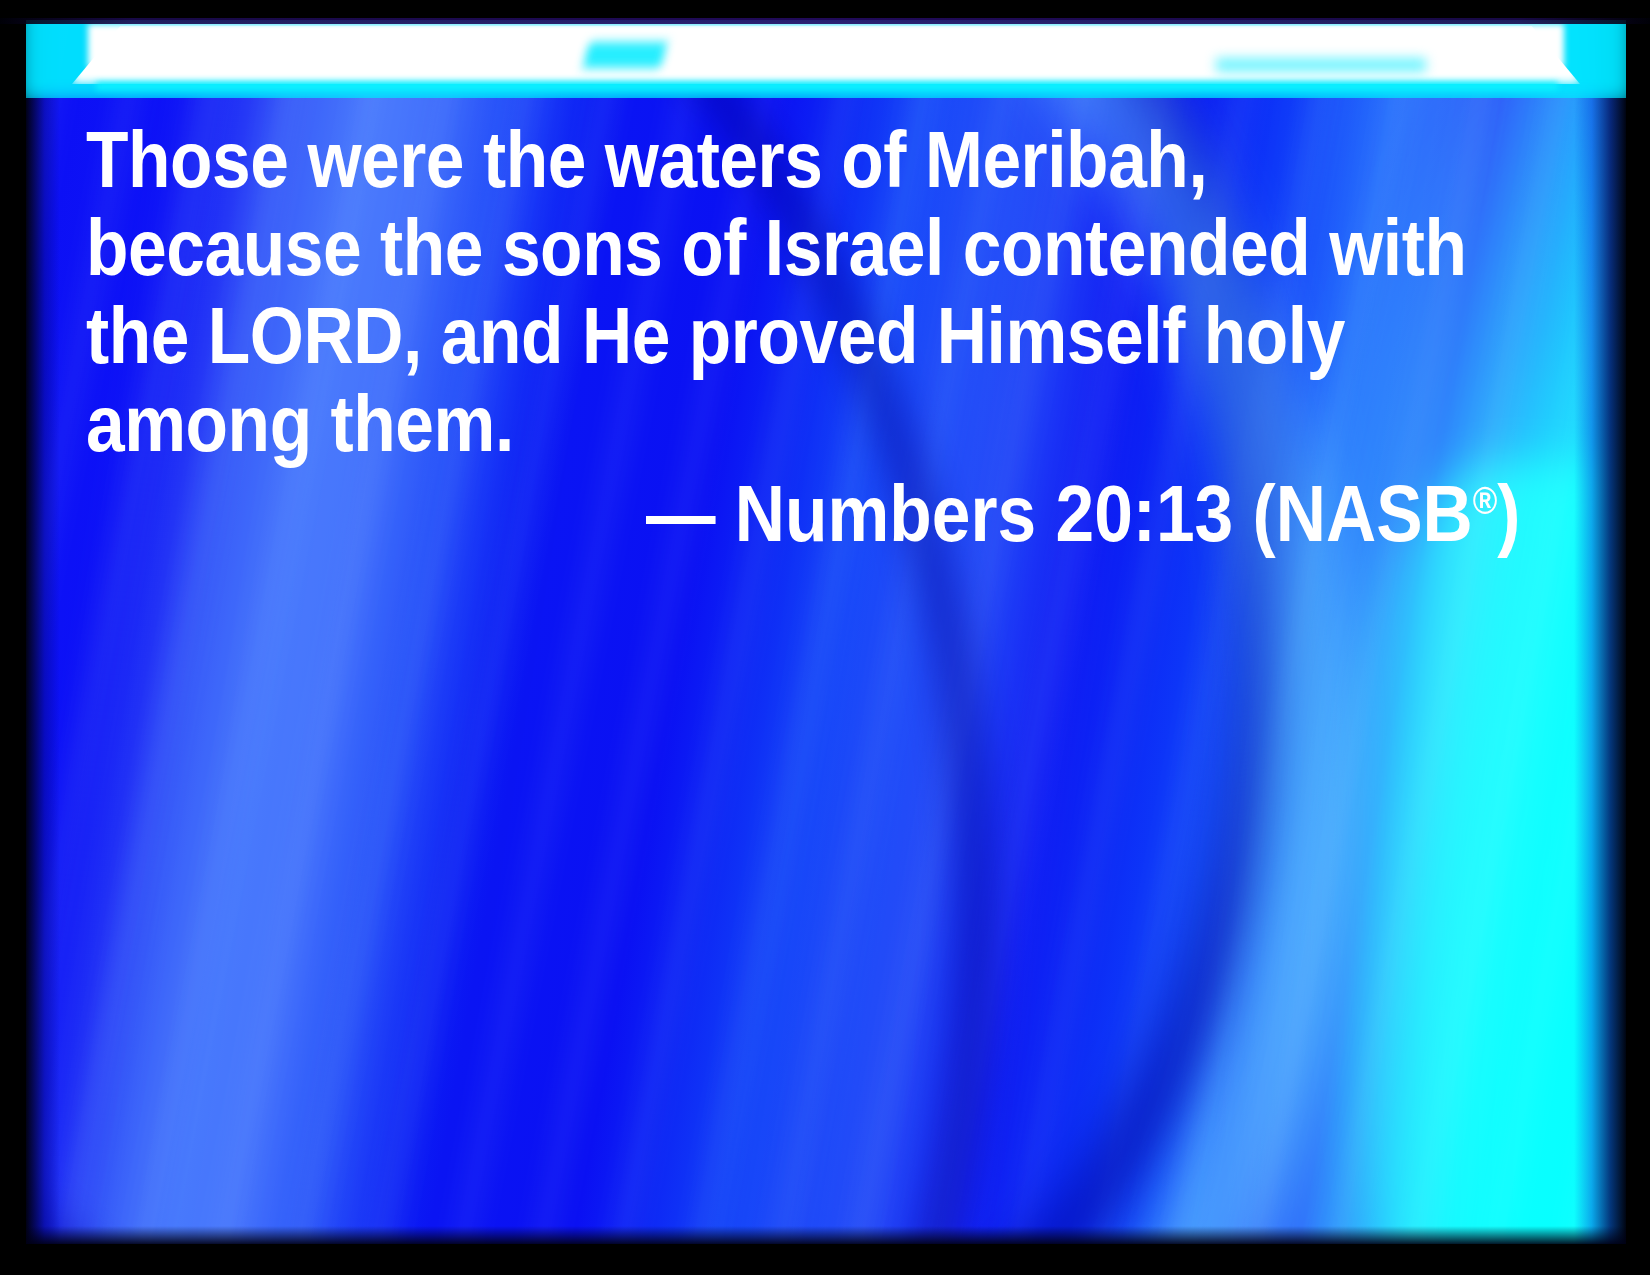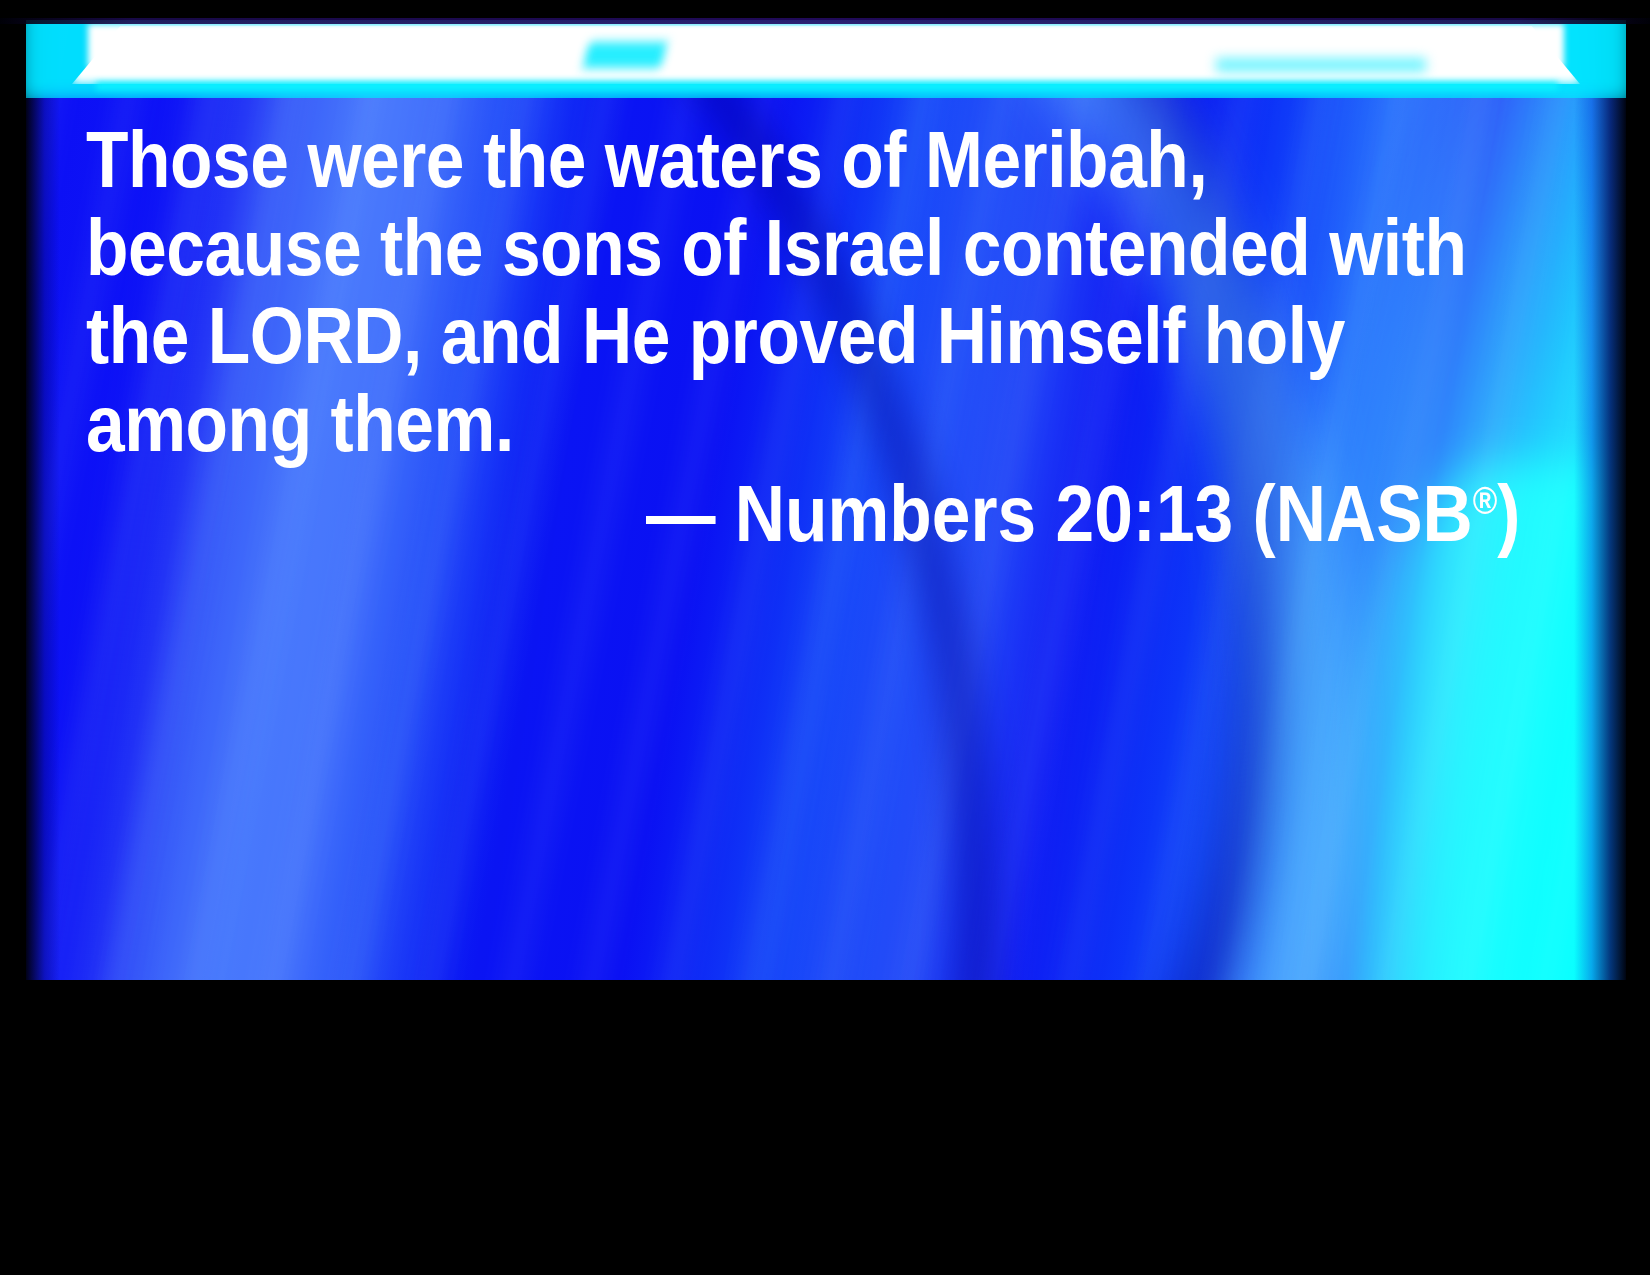--- a/index.html
+++ b/index.html
@@ -5,21 +5,21 @@
 <style>
   html, body {
     margin: 0;
     padding: 0;
     background: #000000;
   }
 
   .slide-root {
     position: relative;
     width: 1650px;
-    height: 980px;
+    height: 1275px;
     background: #000000;
     overflow: hidden;
     font-family: "Liberation Sans Narrow", "Liberation Sans", "DejaVu Sans", sans-serif;
   }
 
   
   .frame-outer {
     position: absolute;
     inset: 0;
     background: #000000;

